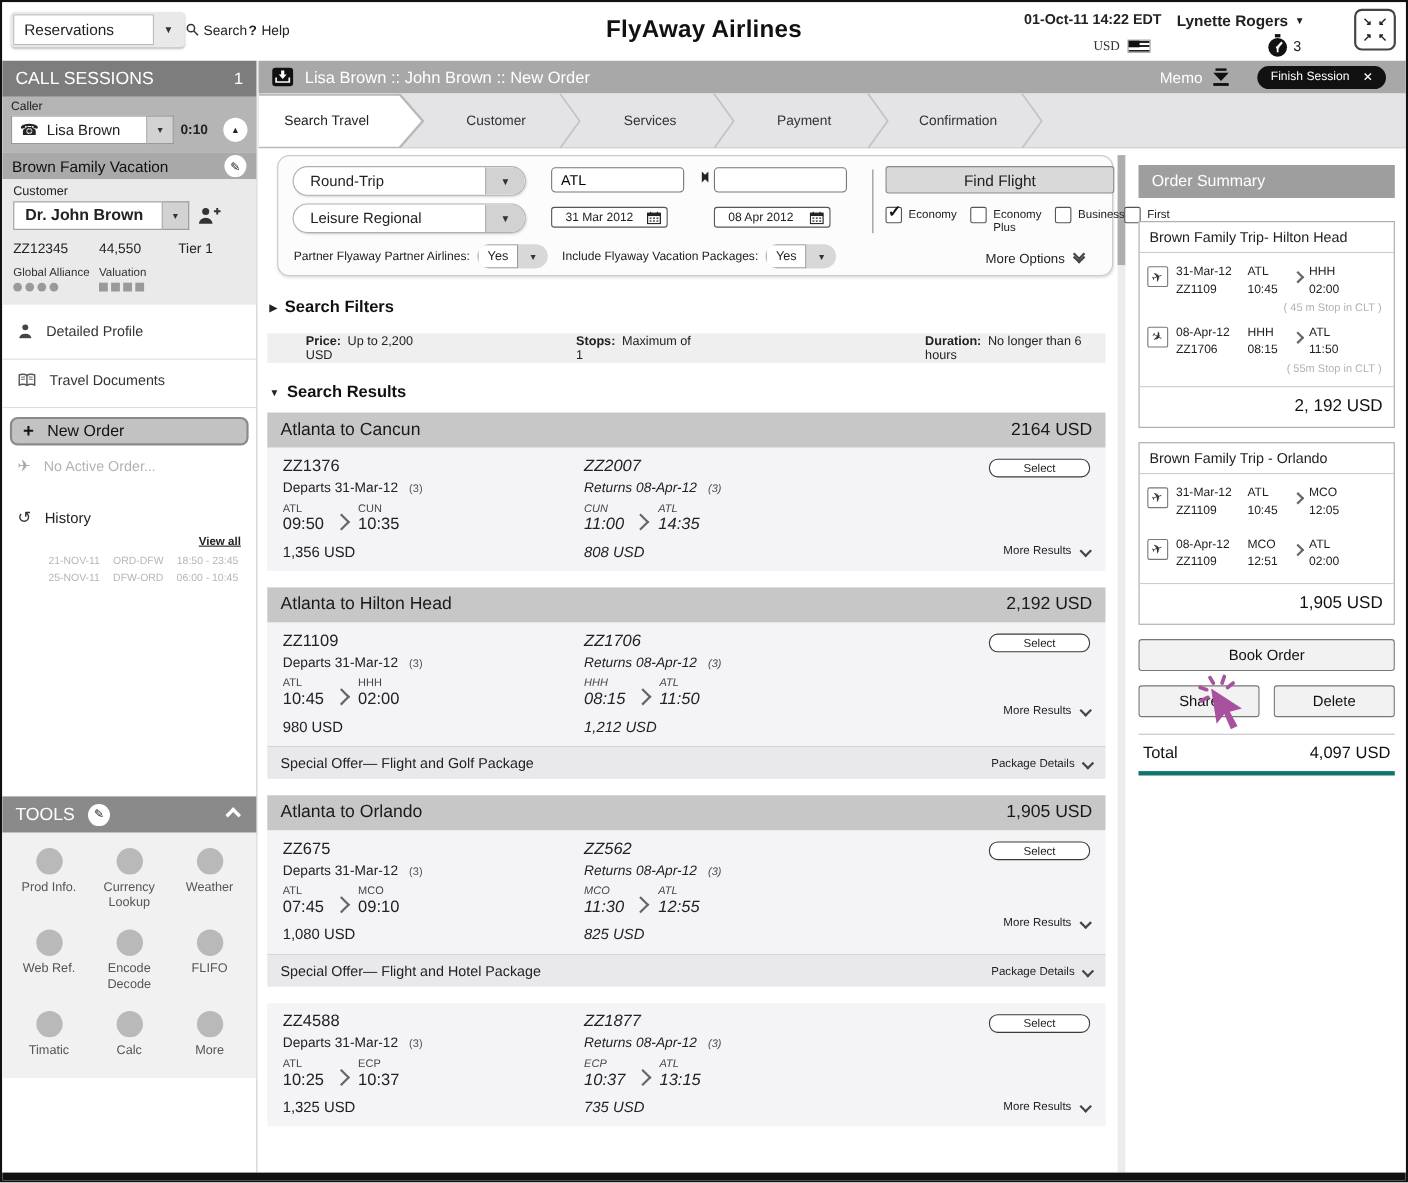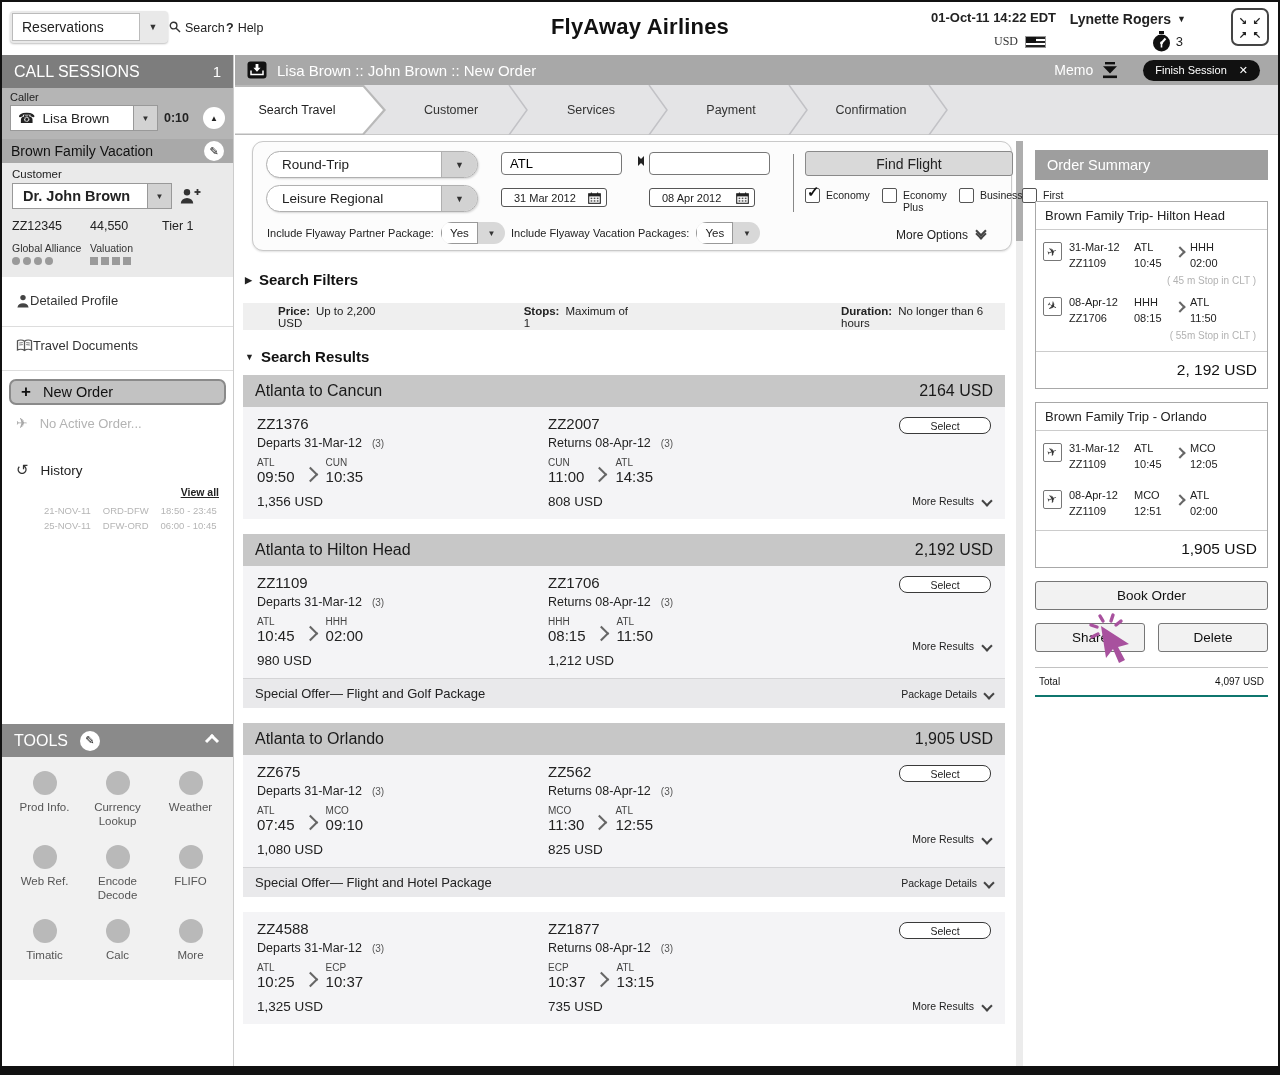--- a/index.html
+++ b/index.html
@@ -50,21 +50,21 @@
   .cust-select { display:flex; height:26px; flex:0 0 160px; }
   .cust-field { flex:1; background:#fff; border:1px solid #999; display:flex; align-items:center; padding-left:10px; font-size:14.5px; font-weight:600; }
   .stats-row { display:flex; margin-top:10px; font-size:12.5px; }
   .stats-row span:nth-child(1){ width:78px; } .stats-row span:nth-child(2){ width:72px; }
   .badge-row { display:flex; margin-top:9px; }
   .badge-col { width:78px; } .badge-col + .badge-col { width:94px; }
   .badge-col .bl { font-size:10.5px; color:#333; margin-bottom:3px; }
   .dots, .sqs { display:flex; gap:3px; }
   .dots i { width:8px; height:8px; border-radius:50%; background:#9a9a9a; }
   .sqs i { width:8px; height:8px; background:#9a9a9a; }
-  .nav-item { display:flex; align-items:center; padding:7px 14px; font-size:13px; color:#333; }
+  .nav-item { display:flex; align-items:center; gap:12px; padding:7px 14px; font-size:13px; color:#333; }
   .nav-item.first { padding-top:16px; padding-bottom:14px; }
   .divider { border-top:1px solid #ddd; margin:4px 0; }
   .new-order { margin:8px 7px 4px; height:26px; background:#c2c2c2; border:2px solid #8a8a8a; border-radius:7px; display:flex; align-items:center; gap:12px; padding:0 10px; font-size:14.5px; color:#111; }
   .new-order .plus { font-size:17px; font-weight:bold; }
   .no-active { display:flex; align-items:center; gap:12px; padding:6px 14px; font-size:13px; color:#b3b3b3; }
   .no-active .pl { font-size:14px; color:#a7a7a7; }
   .hist-head { display:flex; align-items:center; gap:12px; padding:5px 14px; font-size:13.5px; }
   .hist-head .hicon { font-size:15px; color:#333; }
   .view-all { margin-left:auto; font-size:10.5px; font-weight:bold; text-decoration:underline; color:#222;margin-top:44px; }
   .hist-row { display:flex; gap:12px; padding:2px 0 2px 42px; font-size:9.5px; color:#b5b5b5; }
@@ -127,21 +127,21 @@
   .filter-bar b { font-weight:600; margin-right:6px; }
   .fp1 { margin-left:35px; } .fp2 { margin-left:128px; } .fp3 { margin-left:210px; }
 
   
   .results { position:absolute; left:8px; top:240px; width:762px; }
   .rcard { margin-bottom:15px; }
   .rhead { height:32px; background:#c7c7c7; display:flex; align-items:center; padding:0 12px; font-size:16px; color:#1a1a1a; }
   .rhead .price { margin-left:auto; }
   .rbody { position:relative; height:112px; background:#f4f4f6; }
   .fcol { position:absolute; top:8px; }
-  .fcol.o { left:14px; } .fcol.i { left:305px; }
+  .fcol.o { left:14px; } .fcol.i { left:288px;font-style:italic; }
   .fnum { font-size:15px; color:#222; }
   .fline { font-size:12.5px; margin-top:4px; }
   .fline .pax { font-size:10px; color:#555; margin-left:10px; }
   .froute { display:flex; align-items:flex-end; gap:10px; margin-top:7px; }
   .ap .code { font-size:10px; color:#444; }
   .ap .time { font-size:15px; color:#222; }
   .froute .chev-right { margin-bottom:6px; }
   .fprice { font-size:13.5px; margin-top:8px; }
   .select-btn { position:absolute; top:10px; right:14px; width:92px; height:17px; background:#fff; border:1.5px solid #3a3a3a; border-radius:8px; font-size:10.5px; display:flex; align-items:center; justify-content:center; }
   .more-res { position:absolute; right:14px; bottom:12px; display:flex; align-items:center; gap:9px; font-size:10.5px; color:#222; }
@@ -162,21 +162,21 @@
   .seg .c2, .seg .c3 { width:38px; font-size:11px; line-height:1.45; text-align:left; }
   .seg .c2 { margin-left:2px; }
   .seg .chev-right { width:8px; height:8px; border-width:2px; margin:8px 6px 0 4px; }
   .seg-note { font-size:10px; color:#b2b2b2; text-align:right; padding:3px 6px 6px 0; }
   .trip-price { border-top:1px solid #ccc; padding:9px 10px; text-align:right; font-size:15.5px; color:#111; }
   .os-btn { width:100%; height:29px; background:#f2f2f2; border:1px solid #777; border-radius:3px; font-size:13.5px; display:flex; align-items:center; justify-content:center; color:#111; }
   .book { margin-bottom:13px; }
   .sd-row { display:flex; gap:13px; }
   .sd-row .os-btn { width:110px; position:relative; }
   .cursor-svg { position:absolute; left:52px; top:-12px; z-index:6; }
-  .total-row { margin-top:15px; border-top:1px solid #c2c2c2; border-bottom:2px solid #0f766e; padding:8px 4px; display:flex; font-size:10px; color:#111;text-align:right; }
+  .total-row { margin-top:15px; border-top:1px solid #c2c2c2; border-bottom:4px solid #0f766e; padding:8px 4px; display:flex; font-size:15px; color:#111;text-align:right; }
   .total-row .tv { margin-left:auto; }
 
   svg { display:block; }
 </style>
 </head>
 <body>
 
 <div class="page">
 
   <div class="topbar">
@@ -472,21 +472,21 @@
             <line x1="9.6" y1="0.4" x2="9.6" y2="2.6" stroke="#222" stroke-width="1.1"></line>
             <rect x="2.6" y="5.6" width="1.7" height="1.5" fill="#555"></rect>
               <rect x="5.7" y="5.6" width="1.7" height="1.5" fill="#555"></rect>
               <rect x="8.8" y="5.6" width="1.7" height="1.5" fill="#555"></rect>
             <rect x="2.6" y="8.2" width="1.7" height="1.5" fill="#555"></rect>
               <rect x="5.7" y="8.2" width="1.7" height="1.5" fill="#555"></rect>
               <rect x="8.8" y="8.2" width="1.7" height="1.5" fill="#555"></rect>
           </svg>
         </div>
         <div class="inline-opt" style="left:14px; top:80px;">
-          <span>Include Flyaway Partner Package:</span>
+          <span>Partner Flyaway Partner Airlines:</span>
           <div class="yes-pill">
             <span class="yv">Yes</span>
             <span class="yd">▼</span>
           </div>
         </div>
         <div class="inline-opt" style="left:258px; top:80px;">
           <span>Include Flyaway Vacation Packages:</span>
           <div class="yes-pill">
             <span class="yv">Yes</span>
             <span class="yd">▼</span>

